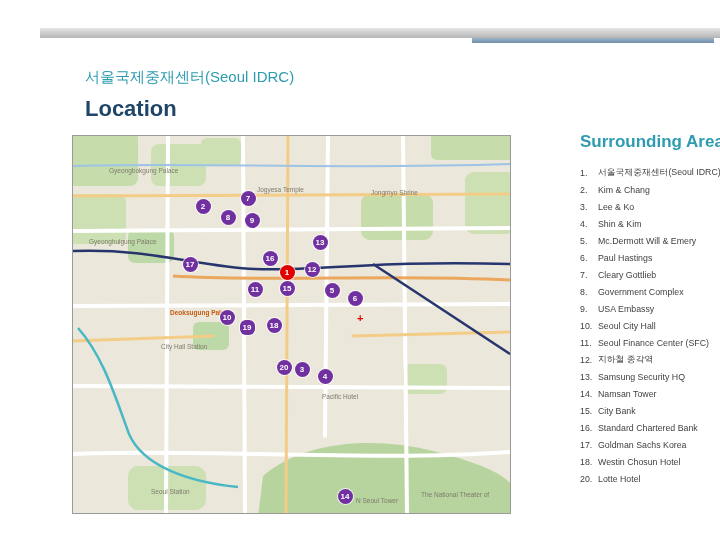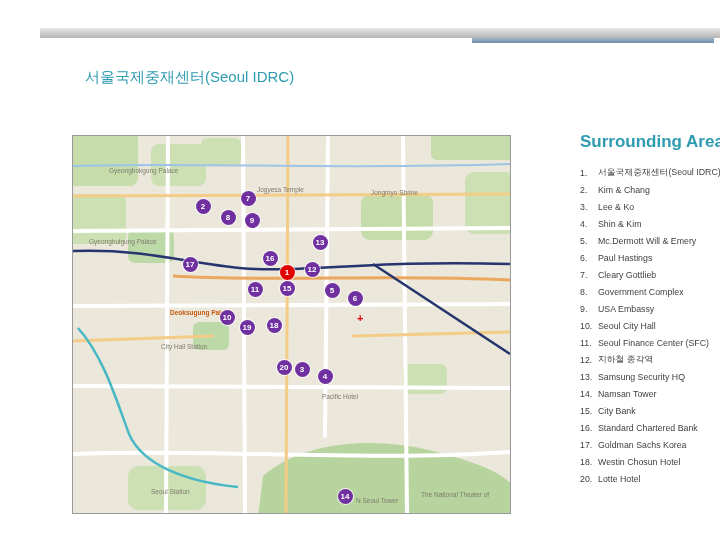--- a/index.html
+++ b/index.html
@@ -39,20 +39,21 @@
 </head>
 <body>
 
 <div class="slide">
 
   <div class="top-bar"></div>
   <div class="top-bar-accent"></div>
   <div class="page-number">18</div>
 
   <div class="title">서울국제중재센터(Seoul IDRC)</div>
+  <div class="subtitle">Location</div>
 
   <div class="map">
     <svg width="437" height="377" viewBox="0 0 437 377">
       <rect width="437" height="377" fill="#ebe7da"></rect>
 
       <rect x="-5" y="-5" width="70" height="55" rx="8" fill="#c6dcab"></rect>
       <rect x="78" y="8" width="55" height="42" rx="8" fill="#cde0b4"></rect>
       <rect x="-5" y="58" width="58" height="50" rx="8" fill="#cde0b4"></rect>
       <rect x="55" y="93" width="46" height="34" rx="7" fill="#bed9a8"></rect>
       <rect x="128" y="2" width="40" height="28" rx="6" fill="#cde0b4"></rect>
@@ -112,21 +113,21 @@
         <div class="marker purple" style="left: 239.5px; top: 98.5px;">13</div>
         <div class="marker purple" style="left: 109.5px; top: 120.5px;">17</div>
         <div class="marker purple" style="left: 189.5px; top: 114.5px;">16</div>
         <div class="marker red" style="left: 206.5px; top: 128.5px;">1</div>
         <div class="marker purple" style="left: 231.5px; top: 125.5px;">12</div>
         <div class="marker purple" style="left: 174.5px; top: 145.5px;">11</div>
         <div class="marker purple" style="left: 206.5px; top: 144.5px;">15</div>
         <div class="marker purple" style="left: 251.5px; top: 146.5px;">5</div>
         <div class="marker purple" style="left: 274.5px; top: 154.5px;">6</div>
         <div class="marker purple" style="left: 146.5px; top: 173.5px;">10</div>
-        <div class="marker purple" style="left: 166.5px; top: 183.5px;">19</div>
+        <div class="marker purple" style="left: 166.5px; top: 183.5px; border-radius: 6px;">19</div>
         <div class="marker purple" style="left: 193.5px; top: 181.5px;">18</div>
         <div class="marker purple" style="left: 203.5px; top: 224px;">20</div>
         <div class="marker purple" style="left: 221.5px; top: 225.5px;">3</div>
         <div class="marker purple" style="left: 244.5px; top: 232.5px;">4</div>
         <div class="marker purple" style="left: 264.5px; top: 352.5px;">14</div>
       </div>
     <div class="hospital-cross">+</div>
   </div>
 
   <div class="panel">

